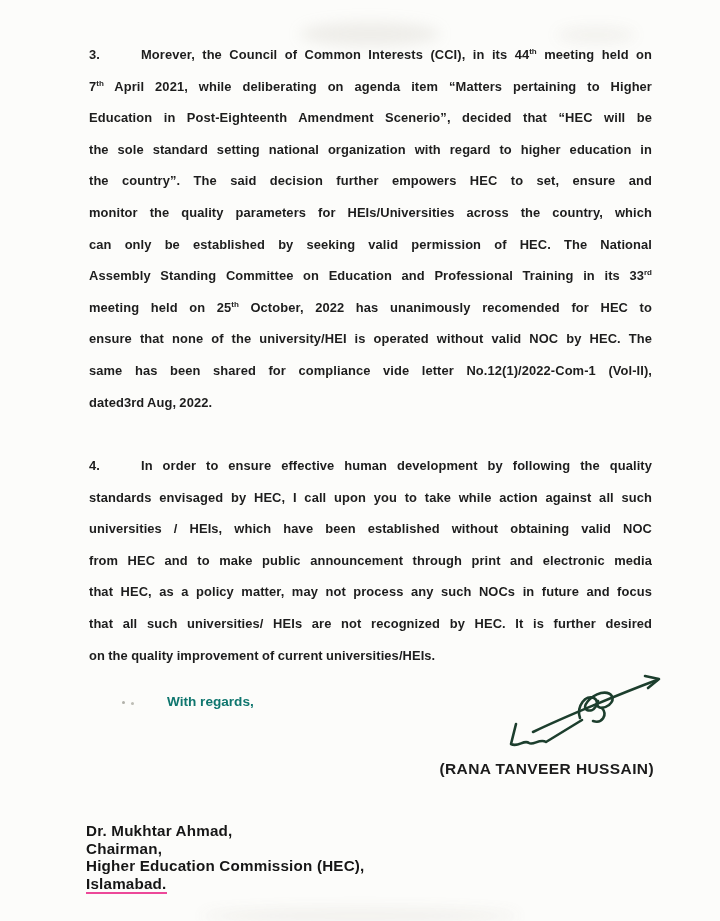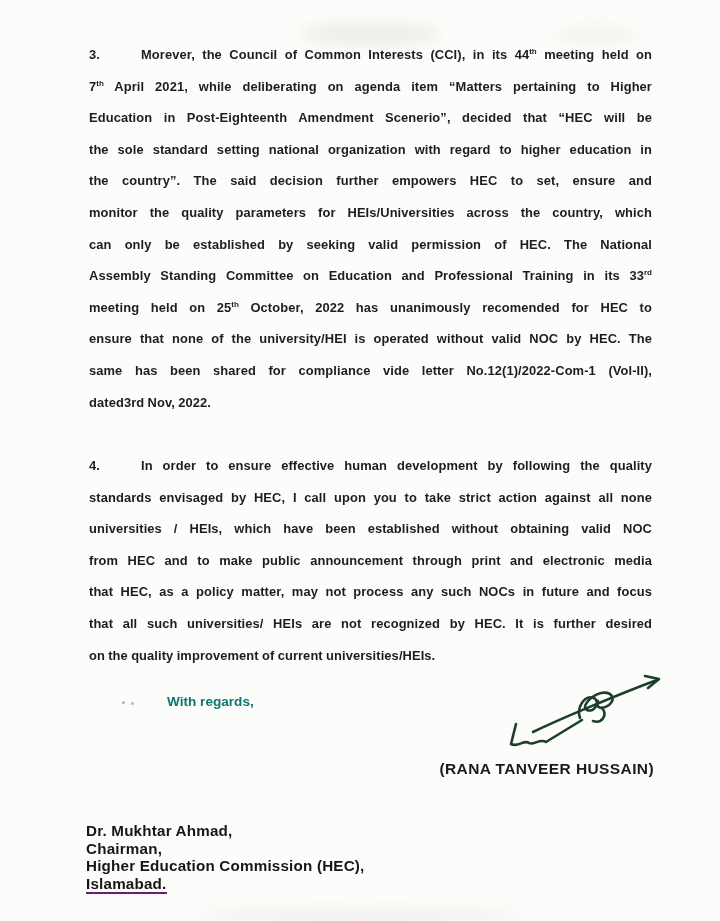--- a/index.html
+++ b/index.html
@@ -53,21 +53,21 @@
     position: absolute; right: 66px; top: 760px;
     font-size: 15.5px; font-weight: 700; letter-spacing: .4px; color: #1b1b1b; text-align: center;
   }
 
   .recipient {
     position: absolute; left: 86px; top: 806px;
     font-size: 15.2px; font-weight: 700; line-height: 17.6px; color: #161616;
     letter-spacing: .2px;
     margin-top: 16px;
   }
-  .recipient .underlined { display: inline-block; border-bottom: 2px solid #701a75; }
+  .recipient .underlined { display: inline-block; border-bottom: 2px solid #ec4899; }
 </style>
 </head>
 <body>
 
 <div class="page">
 
   <div class="smudge smudge-a"></div>
   <div class="smudge smudge-b"></div>
   <div class="smudge smudge-c"></div>
 
@@ -76,26 +76,26 @@
     <div class="jline">7<sup>th</sup> April 2021, while deliberating on agenda item “Matters pertaining to Higher</div>
     <div class="jline">Education in Post-Eighteenth Amendment Scenerio”, decided that “HEC will be</div>
     <div class="jline">the sole standard setting national organization with regard to higher education in</div>
     <div class="jline">the country”.  The said decision further empowers HEC to set, ensure and</div>
     <div class="jline">monitor the quality parameters for HEIs/Universities across the country, which</div>
     <div class="jline">can only be established by seeking valid permission of HEC. The National</div>
     <div class="jline">Assembly Standing Committee on Education and Professional Training in its 33<sup>rd</sup></div>
     <div class="jline">meeting held on 25<sup>th</sup> October, 2022 has unanimously recomended for HEC to</div>
     <div class="jline">ensure that none of the university/HEI is operated without valid NOC by HEC. The</div>
     <div class="jline">same has been shared for compliance vide letter No.12(1)/2022-Com-1 (Vol-II),</div>
-    <div class="jline last">dated3rd Nov, 2022.</div>
+    <div class="jline last">dated3rd Aug, 2022.</div>
   </div>
 
   <div class="para para-4">
     <div class="jline"><span class="pnum">4.</span><span>In order to ensure effective human development by following the quality</span></div>
-    <div class="jline">standards envisaged by HEC, I call upon you to take strict action against all none</div>
+    <div class="jline">standards envisaged by HEC, I call upon you to take while action against all such</div>
     <div class="jline">universities / HEIs, which have been established without obtaining valid NOC</div>
     <div class="jline">from HEC and to make public announcement through print and electronic media</div>
     <div class="jline">that HEC, as a policy matter, may not process any such NOCs in future and focus</div>
     <div class="jline">that all such universities/ HEIs are not recognized by HEC. It is further desired</div>
     <div class="jline last">on the quality improvement of current universities/HEIs.</div>
   </div>
 
   <div class="artifact-dots"></div>
 
   <div class="closing">With regards,</div>

